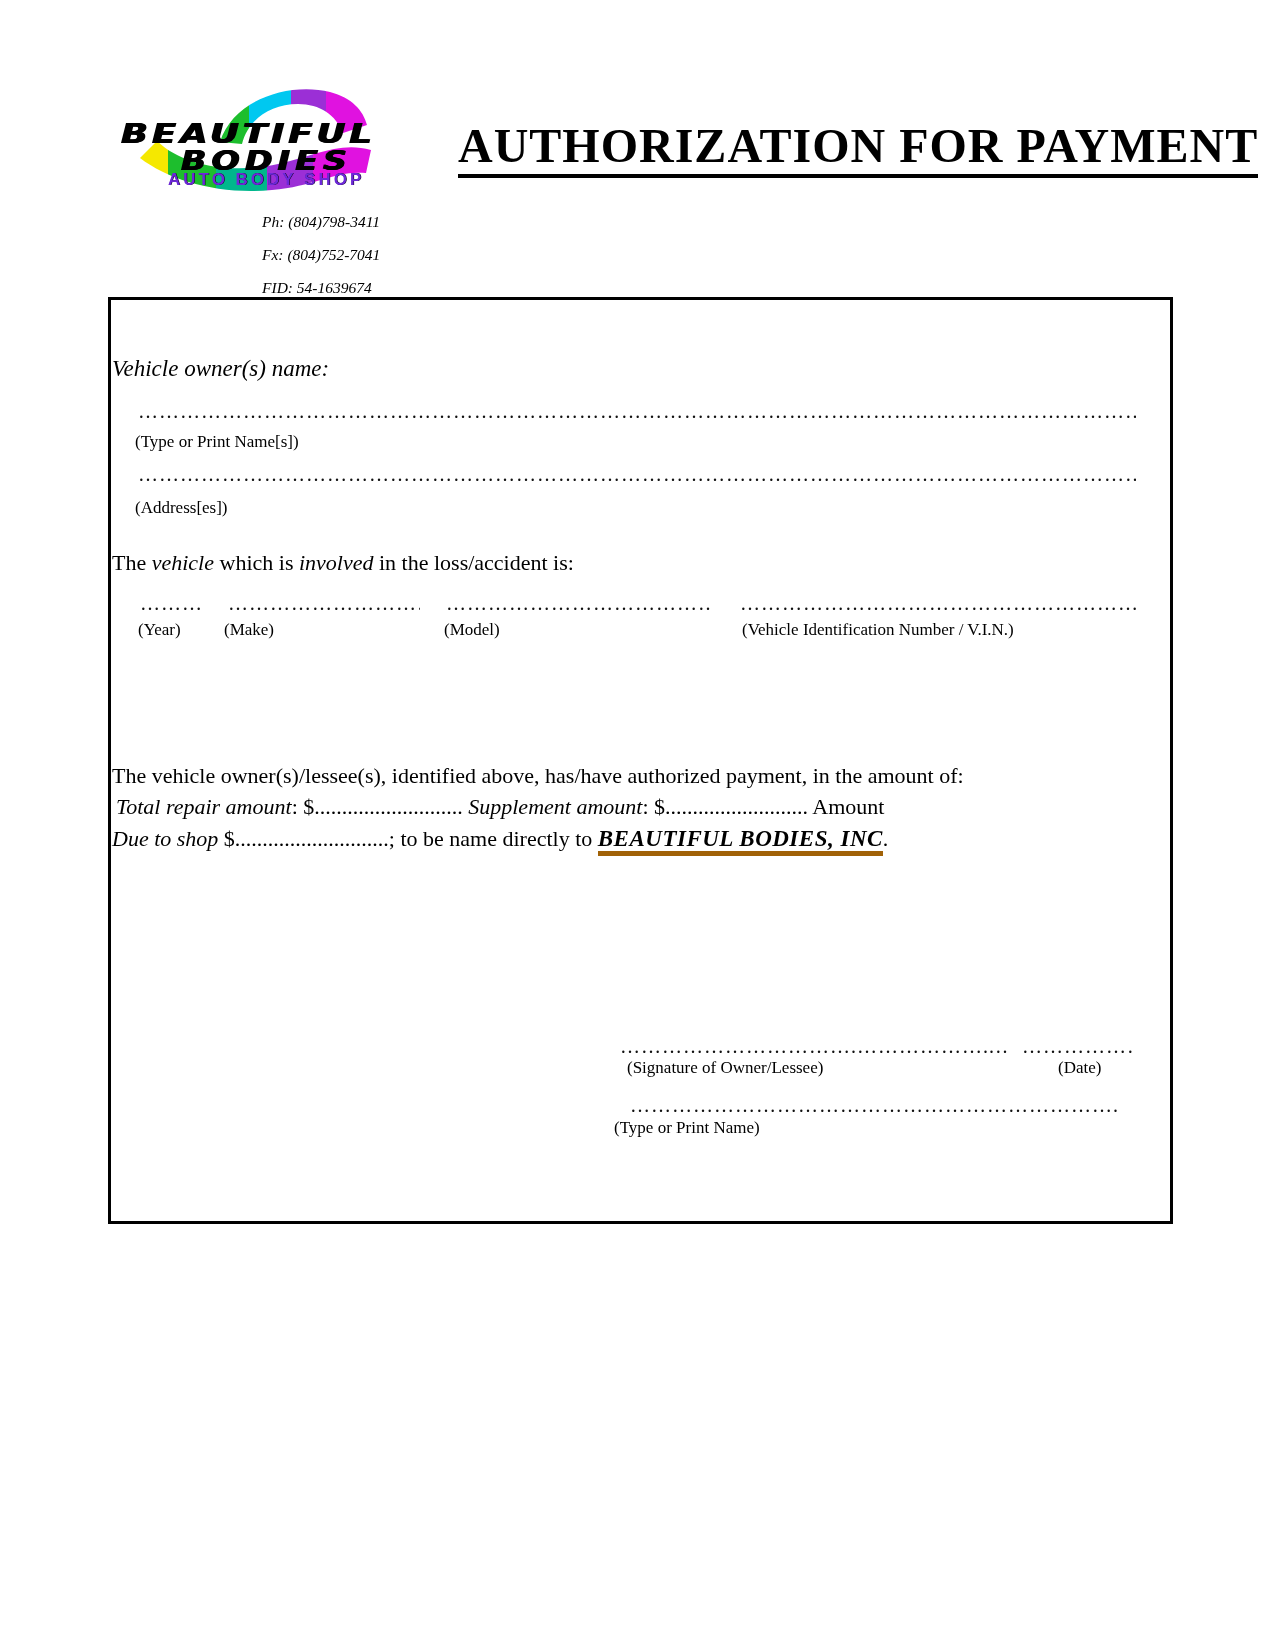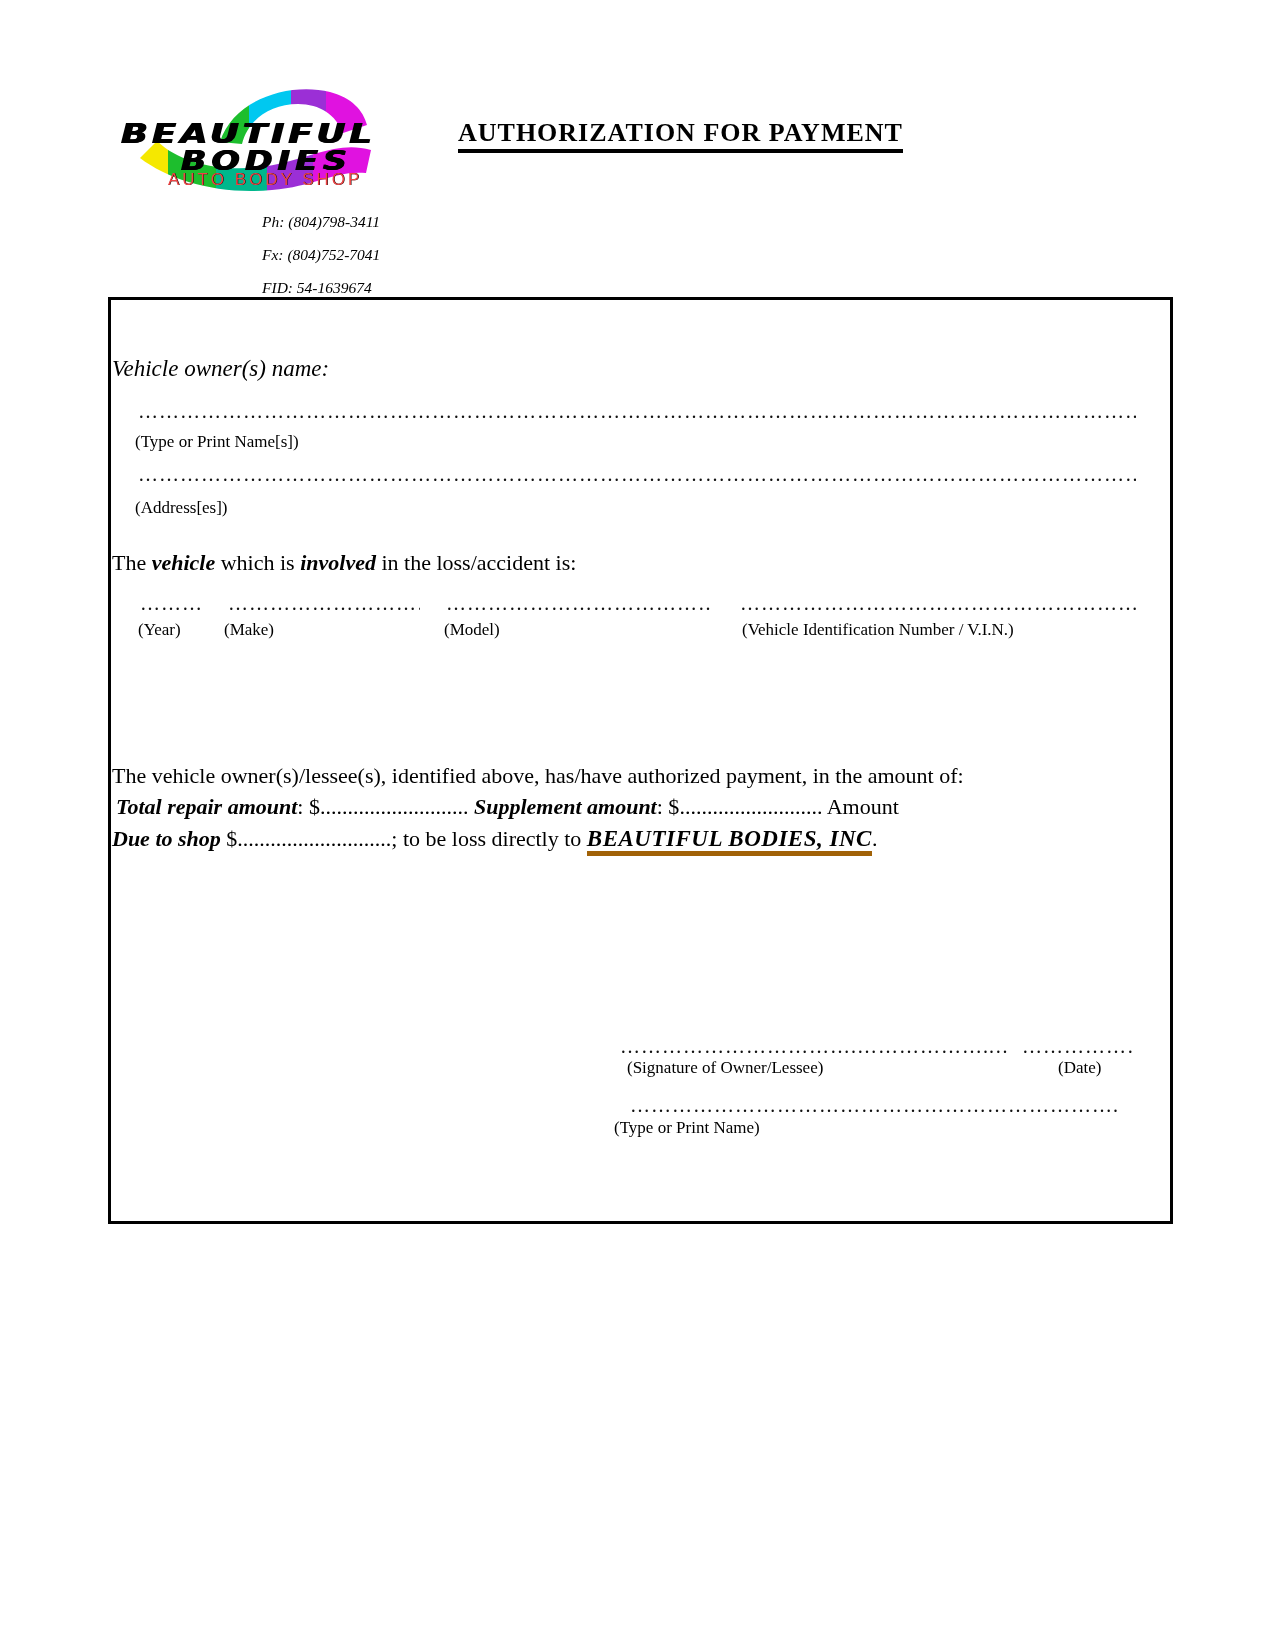--- a/index.html
+++ b/index.html
@@ -4,36 +4,36 @@
 <style>
   html,body{margin:0;padding:0;background:#ffffff;}
   #page{position:relative;width:1275px;height:1384px;background:#ffffff;overflow:hidden;
         font-family:"Liberation Serif", serif;color:#000;}
   .abs{position:absolute;}
 
   
   .logo-word{font-family:"DejaVu Sans", sans-serif;font-weight:bold;font-style:italic;
              color:#000;white-space:nowrap;transform-origin:left top;
              text-shadow:0.6px 0 0 #000, -0.6px 0 0 #000;}
-  .logo-tag{font-family:"Liberation Sans", sans-serif;font-weight:normal;color:#ef4444;
+  .logo-tag{font-family:"Liberation Sans", sans-serif;font-weight:bold;color:#6d28d9;
             white-space:nowrap;letter-spacing:3px;font-size:17px;
             text-shadow:0.5px 0 0 #000;}
   .addr{font-style:italic;font-size:15.5px;line-height:16.5px;white-space:pre-line;}
 
   
-  .title{font-size:26px;font-weight:bold;letter-spacing:1px;white-space:nowrap;
+  .title{font-size:48px;font-weight:bold;letter-spacing:1px;white-space:nowrap;
          border-bottom:4px solid #000;padding-bottom:1px;display:inline-block;}
 
   
   .formbox{left:108px;top:297px;width:1065px;height:927px;border:3px solid #000;
            box-sizing:border-box;background:#fff;}
 
   .h-bi{font-weight:normal;font-style:italic;font-size:23px;white-space:nowrap;}
   .line22{font-size:22px;white-space:nowrap;}
-  .bi{font-weight:bold;font-style:italic;}
+  .bi{font-weight:normal;font-style:italic;}
   .caption{font-size:17px;white-space:nowrap;}
   .dots{font-size:20px;letter-spacing:1px;overflow:hidden;white-space:nowrap;
         display:block;height:26px;color:#111;}
   .company{font-weight:bold;font-style:italic;font-size:23px;letter-spacing:0.5px;
            border-bottom:5px solid #a16207;}
 </style>
 </head>
 <body>
 
 <div id="page">
@@ -108,21 +108,21 @@
   <div class="abs caption" style="left:444px;top:620px;">(Model)</div>
   <div class="abs caption" style="left:742px;top:620px;">(Vehicle Identification Number / V.I.N.)</div>
 
   <div class="abs line22" style="left:112px;top:763px;">The vehicle owner(s)/lessee(s), identified above, has/have authorized payment, in the amount of:</div>
 
   <div class="abs line22" style="left:116px;top:794px;">
     <span class="bi">Total repair amount</span><span>: $</span><span>...........................</span><span> </span><span class="bi">Supplement amount</span><span>: $</span><span>..........................</span><span> Amount</span>
   </div>
 
   <div class="abs line22" style="left:112px;top:826px;">
-    <span class="bi">Due to shop</span><span> $</span><span>............................</span><span>; to be loss directly to </span><span class="company">BEAUTIFUL BODIES, INC</span><span>.</span>
+    <span class="bi">Due to shop</span><span> $</span><span>............................</span><span>; to be name directly to </span><span class="company">BEAUTIFUL BODIES, INC</span><span>.</span>
   </div>
 
   <div class="abs dots" style="left:620px;top:1035px;width:390px;">…………………………….………………..…………</div>
   <div class="abs dots" style="left:1022px;top:1035px;width:112px;">………………………</div>
   <div class="abs caption" style="left:627px;top:1058px;">(Signature of Owner/Lessee)</div>
   <div class="abs caption" style="left:1058px;top:1058px;">(Date)</div>
 
   <div class="abs dots" style="left:630px;top:1094px;width:505px;">…………………………………………………………….</div>
   <div class="abs caption" style="left:606px;top:1118px;margin-left:8px;">(Type or Print Name)</div>
 

